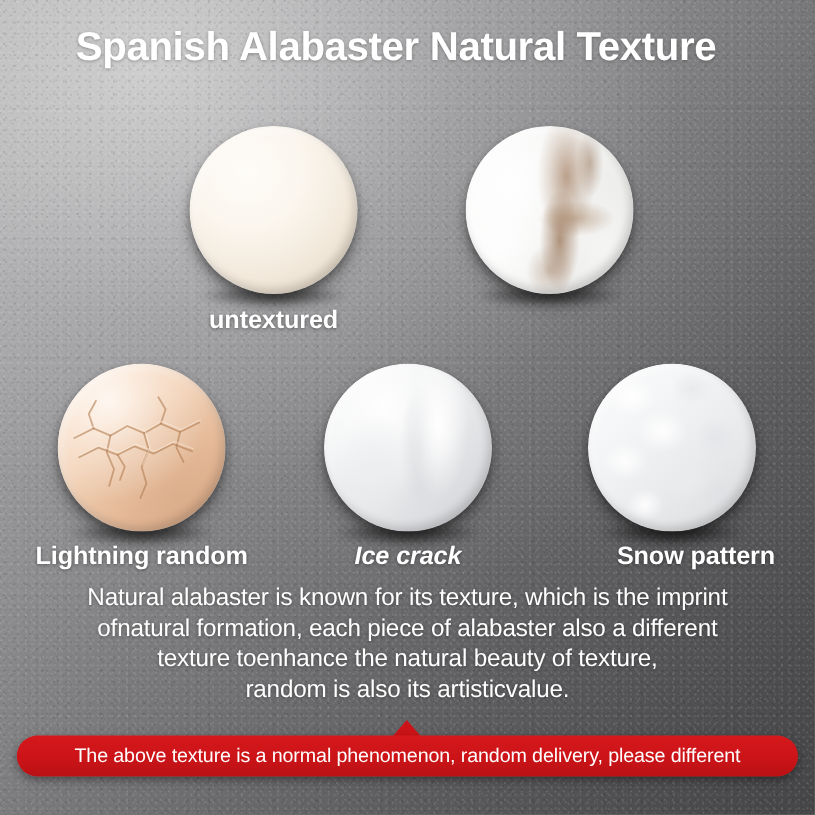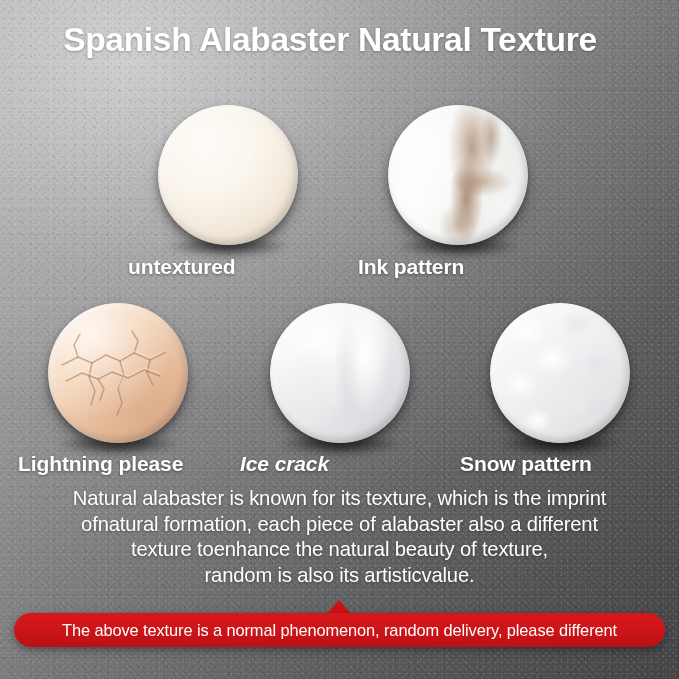--- a/index.html
+++ b/index.html
@@ -183,20 +183,21 @@
 
   
   .caption {
     position: absolute;
     color: #ffffff;
     font-size: 21px;
     font-weight: 700;
     letter-spacing: -0.1px;
     white-space: nowrap;
     text-shadow: 0 1px 3px rgba(0,0,0,0.42);
+    text-align: center;
   }
 
   
   .description {
     position: absolute;
     top: 486px;
     left: 0;
     width: 679px;
     text-align: center;
     color: #ffffff;
@@ -252,21 +253,20 @@
   <div class="disc-shadow" style="left:165px; top:238px;"></div>
   <div class="disc" style="left:158px; top:105px;">
     <div class="tex tex-untextured"></div>
   </div>
   <div class="caption" style="left:128px; top:255px; width:200px;">untextured</div>
 
   <div class="disc-shadow" style="left:395px; top:238px;"></div>
   <div class="disc" style="left:388px; top:105px;">
     <div class="tex tex-ink"></div>
   </div>
-  <div class="caption" style="left:358px; top:255px; width:200px;">Ink pattern</div>
 
   <div class="disc-shadow" style="left:55px; top:436px;"></div>
   <div class="disc" style="left:48px; top:303px;">
     <div class="tex tex-lightning"></div>
     <svg class="veins" viewBox="0 0 140 140" preserveAspectRatio="none">
       <g fill="none" stroke="#b07a4e" stroke-opacity="0.58" stroke-width="1.5" stroke-linecap="round" stroke-linejoin="round">
         <path d="M14 62 L30 54 L44 60 L58 52 L72 58 L86 50 L102 57 L118 49"></path>
         <path d="M18 78 L34 70 L50 76 L64 69 L80 75 L96 67 L112 73"></path>
         <path d="M44 60 L41 74 L47 88 L43 102"></path>
         <path d="M72 58 L76 72 L70 86 L74 100 L69 112"></path>
@@ -275,33 +275,33 @@
         <path d="M86 50 L90 38 L84 28"></path>
         <path d="M50 76 L56 86 L52 97"></path>
       </g>
       <g fill="none" stroke="#fbece0" stroke-opacity="0.55" stroke-width="0.9" stroke-linecap="round" stroke-linejoin="round">
         <path d="M15 60 L31 52 L45 58 L59 50 L73 56 L87 48 L103 55 L119 47"></path>
         <path d="M19 76 L35 68 L51 74 L65 67 L81 73 L97 65 L113 71"></path>
         <path d="M73 56 L77 70 L71 84"></path>
       </g>
     </svg>
   </div>
-  <div class="caption" style="left:18px; top:452px; width:200px;">Lightning please</div>
+  <div class="caption" style="left:18px; top:452px; width:200px;">Lightning random</div>
 
   <div class="disc-shadow" style="left:277px; top:436px;"></div>
   <div class="disc" style="left:270px; top:303px;">
     <div class="tex tex-ice"></div>
   </div>
   <div class="caption" style="left:240px; top:452px; width:200px;font-style:italic;">Ice crack</div>
 
   <div class="disc-shadow" style="left:497px; top:436px;"></div>
   <div class="disc" style="left:490px; top:303px;">
     <div class="tex tex-snow"></div>
   </div>
-  <div class="caption" style="left:460px; top:452px; width:200px;">Snow pattern</div>
+  <div class="caption" style="left:480px; top:452px; width:200px;">Snow pattern</div>
 
   <div class="description">
     <span class="line">Natural alabaster is known for its texture, which is the imprint</span>
     <span class="line">ofnatural formation, each piece of alabaster also a different</span>
     <span class="line">texture toenhance the natural beauty of texture,</span>
     <span class="line">random is also its artisticvalue.</span>
   </div>
 
   <div class="notice-arrow"></div>
   <div class="notice">

